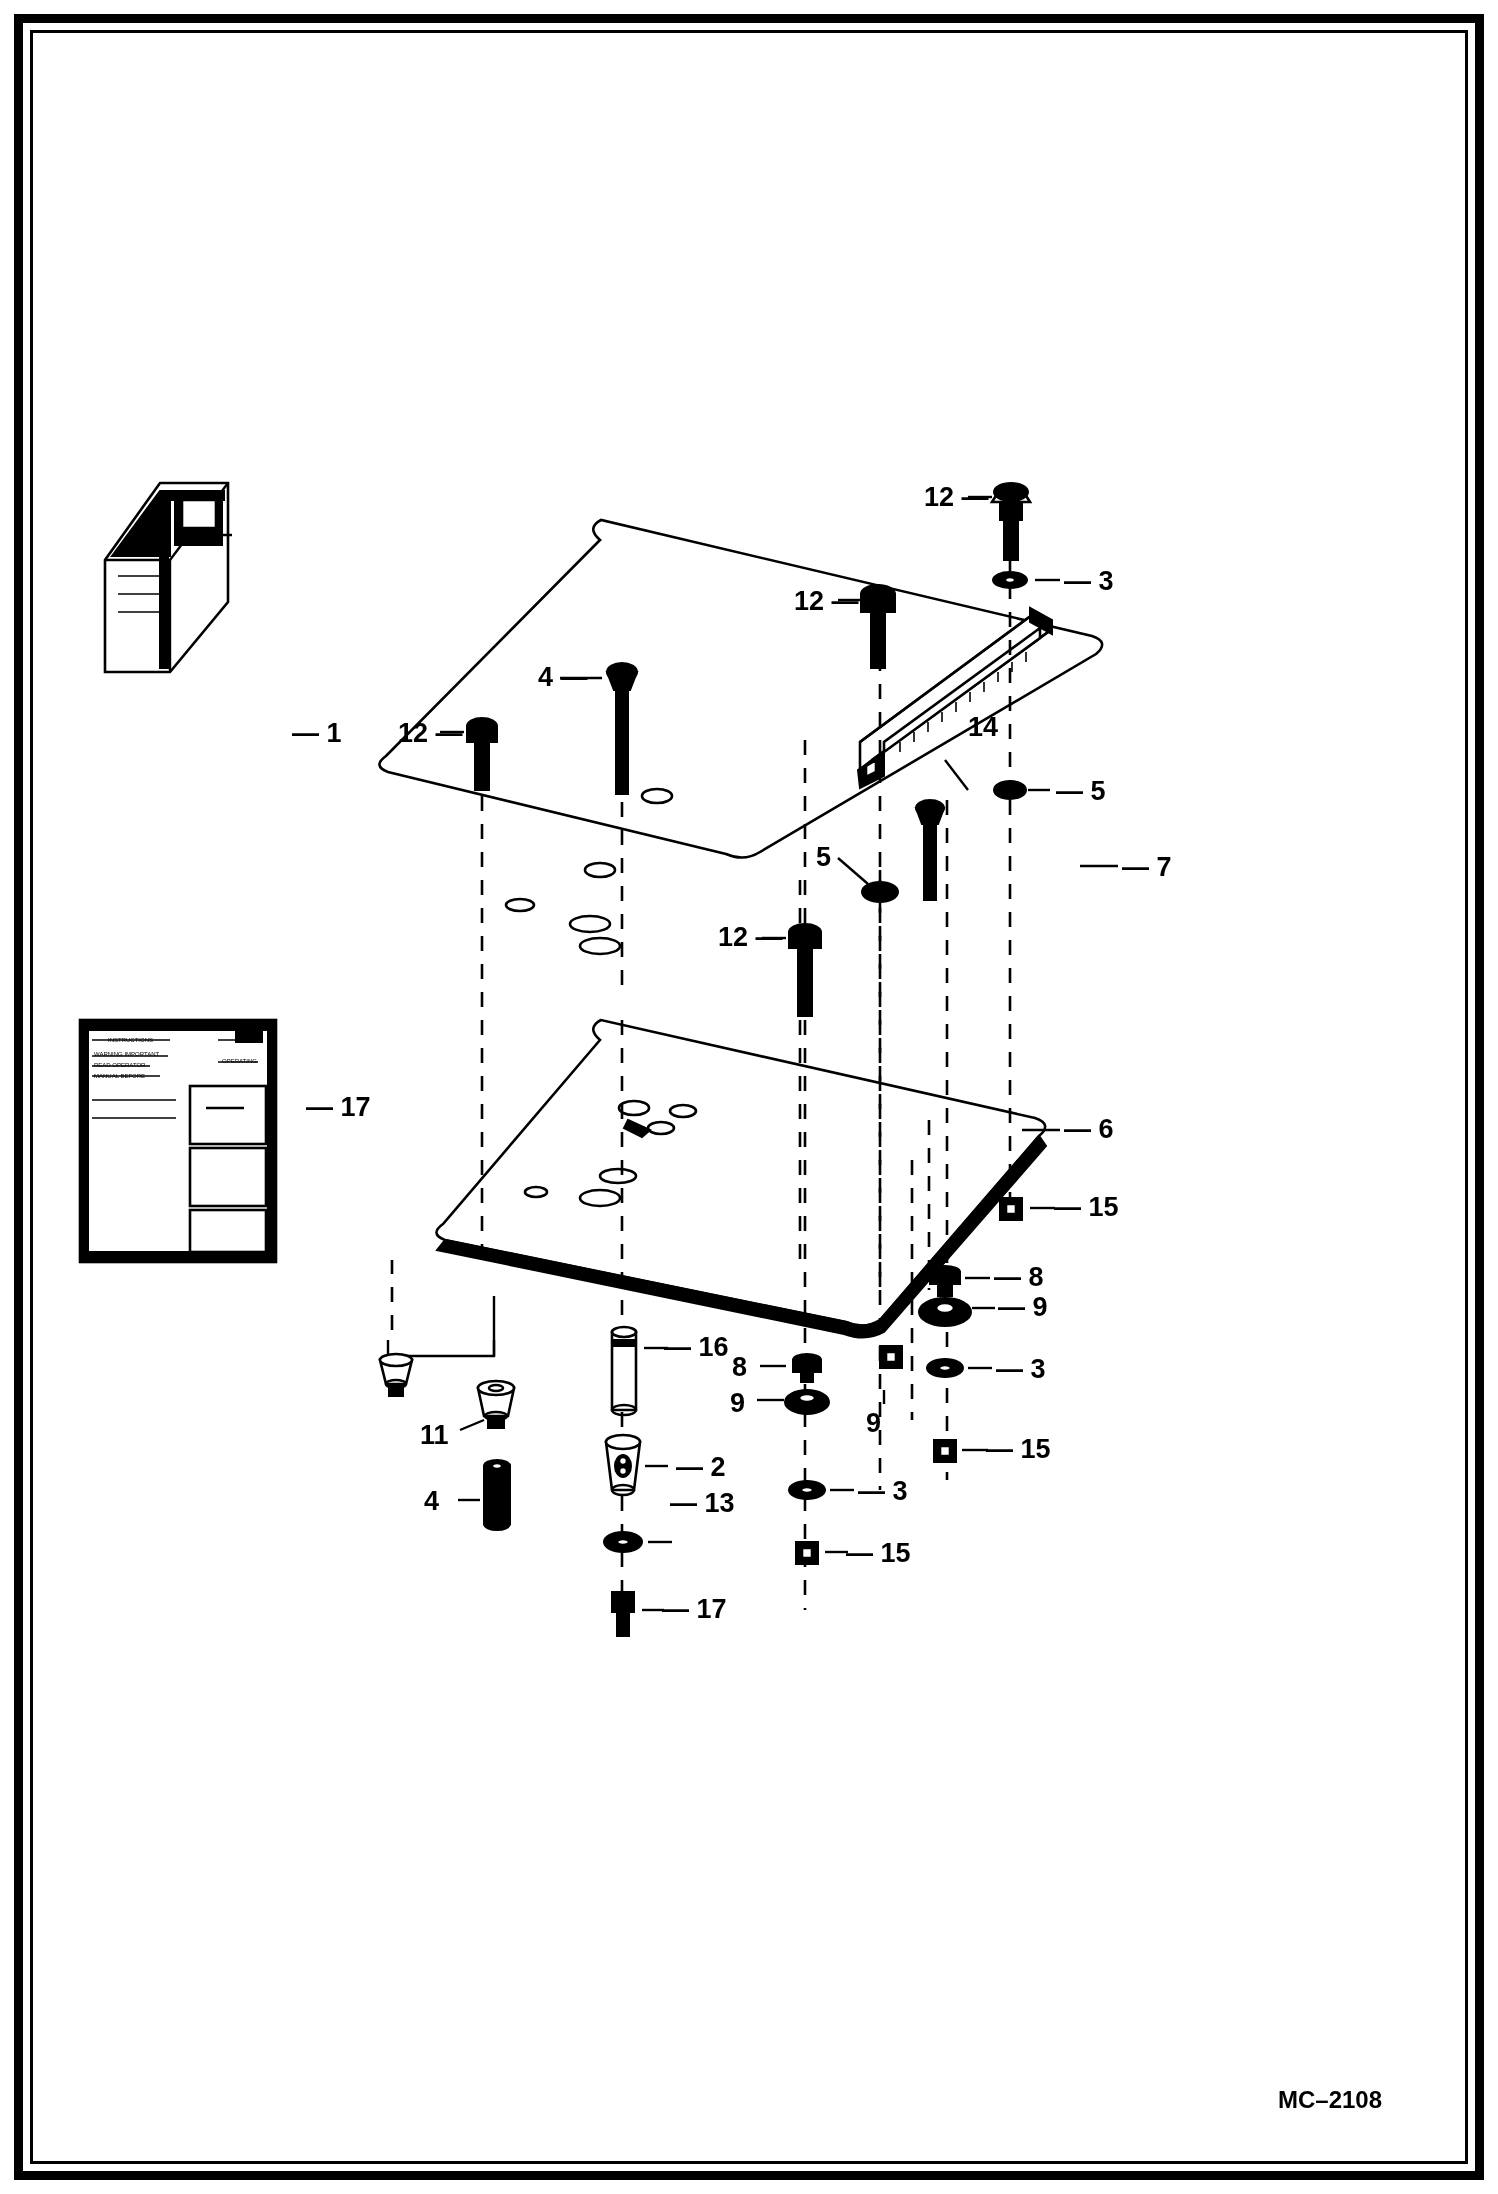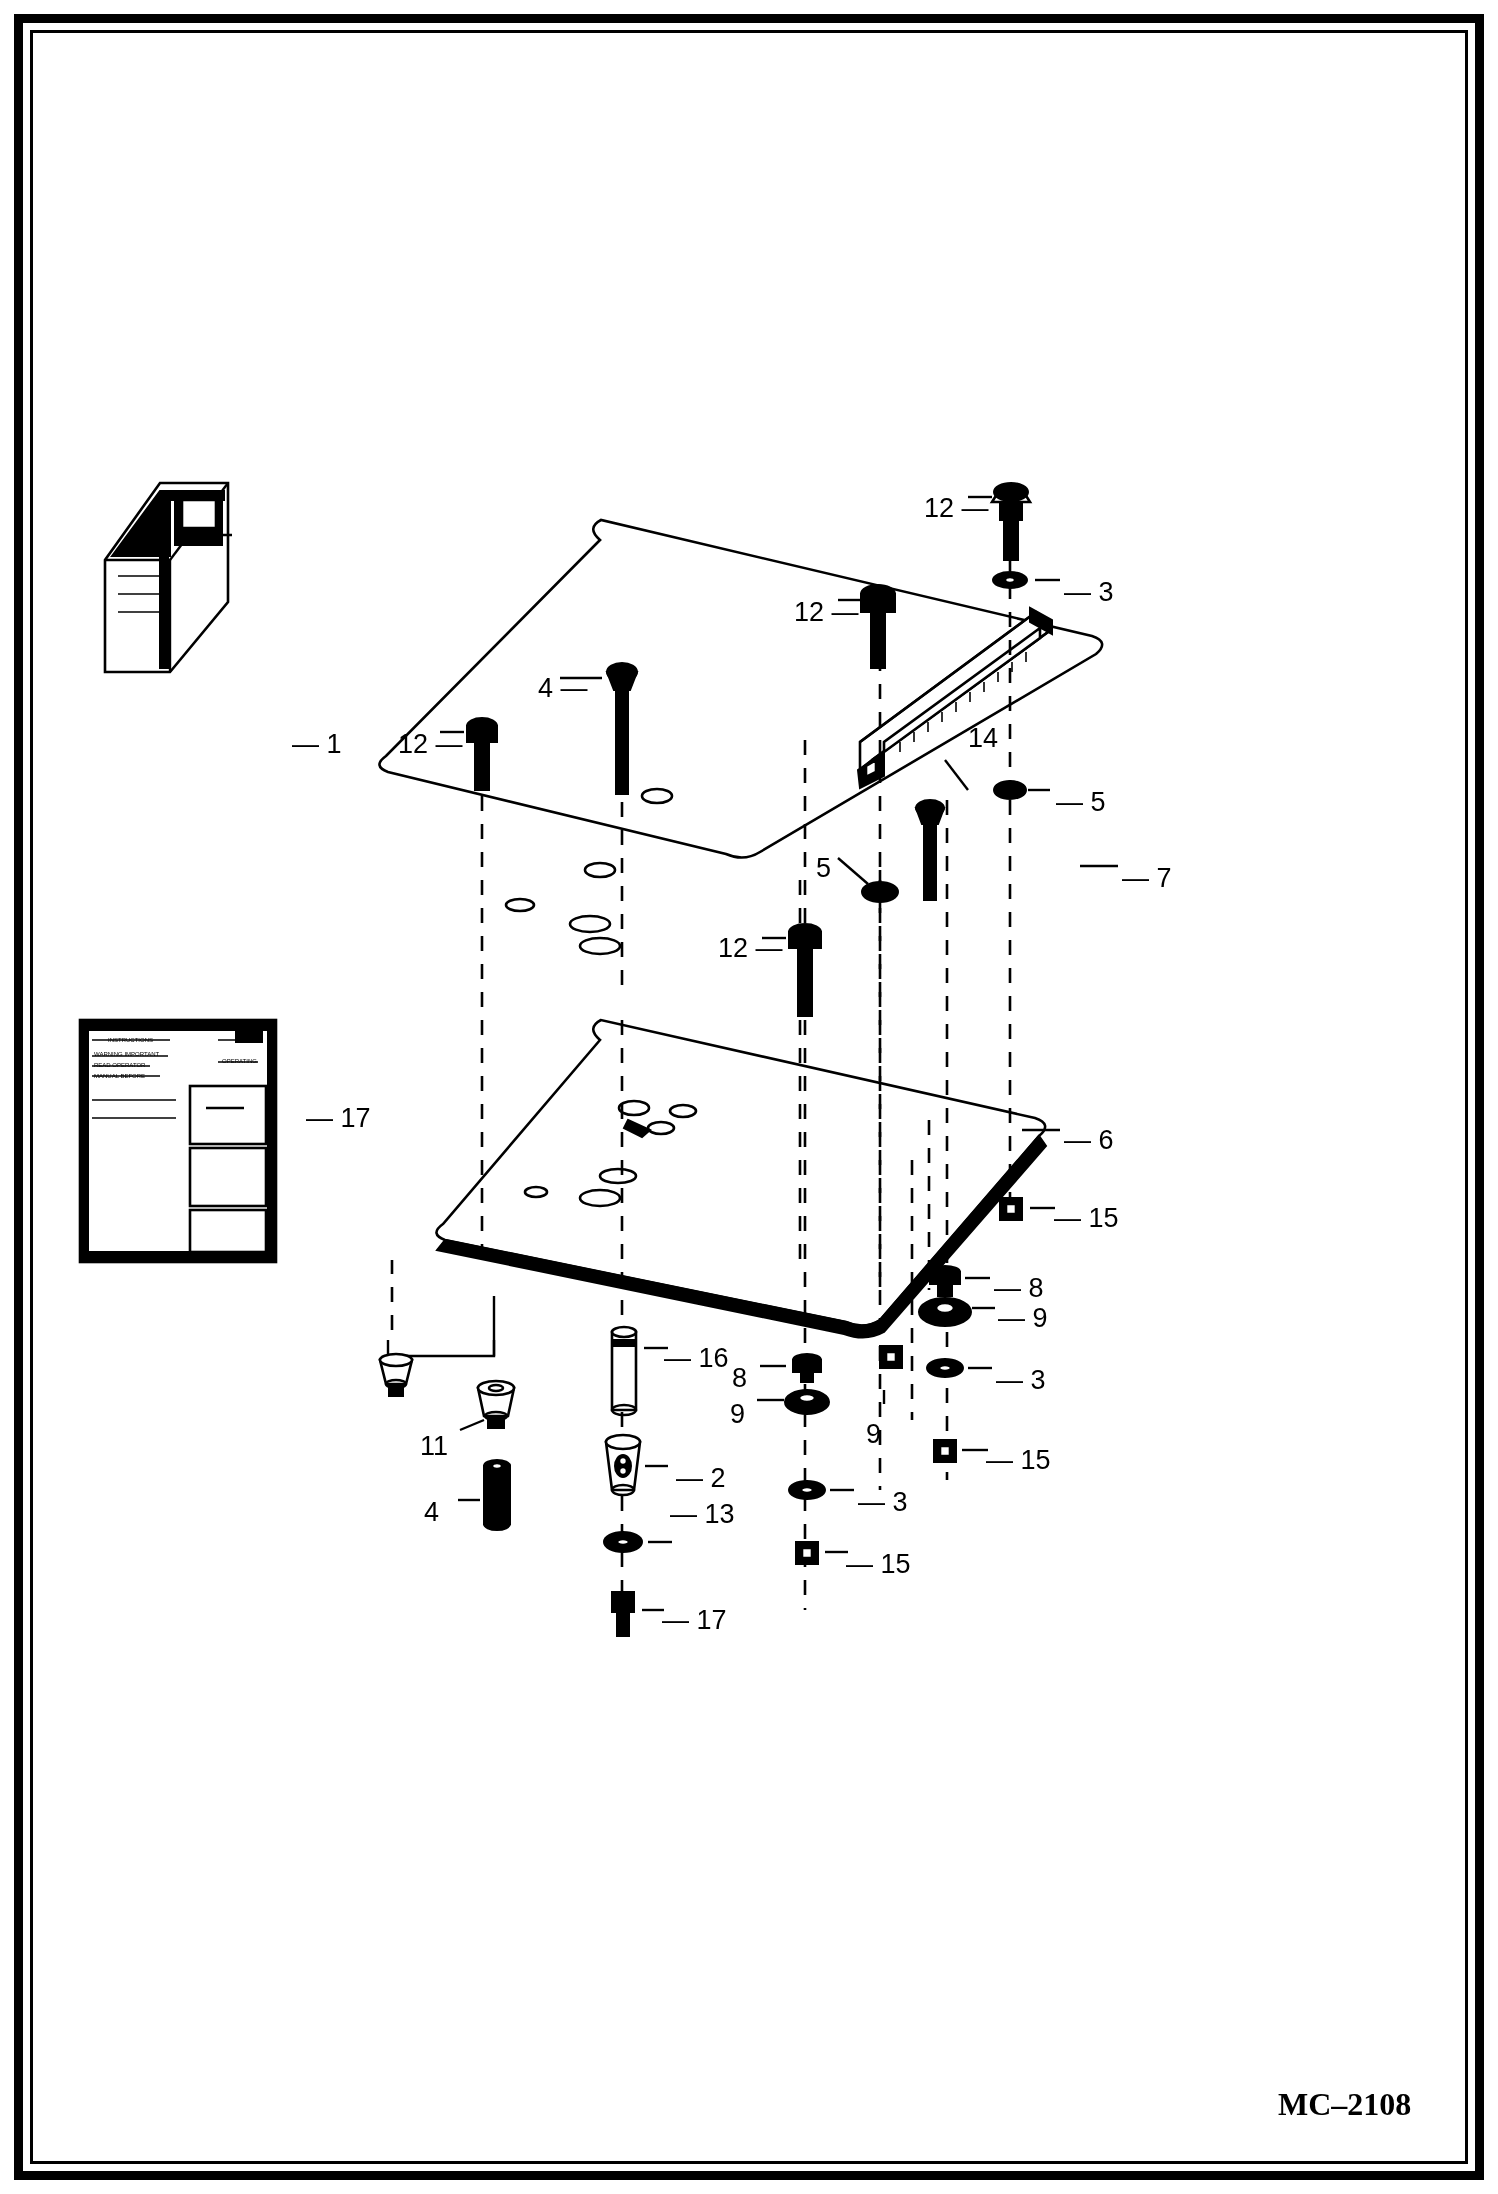--- a/index.html
+++ b/index.html
@@ -5,22 +5,22 @@
   html,body{margin:0;padding:0;background:#fff;}
   body{font-family:"Liberation Sans",sans-serif;}
   #page{position:relative;width:1498px;height:2194px;background:#fff;overflow:hidden;}
 
   
   #frame-outer{position:absolute;left:14px;top:14px;width:1470px;height:2166px;border:9px solid #000;box-sizing:border-box;}
   #frame-inner{position:absolute;left:30px;top:30px;width:1438px;height:2134px;border:3px solid #000;box-sizing:border-box;}
 
   #canvas{position:absolute;left:0;top:0;width:1498px;height:2194px;}
 
-  .label{position:absolute;font-family:"Liberation Sans",sans-serif;font-size:27px;font-weight:normal;color:#000;letter-spacing:0px;white-space:nowrap;margin-top:11px;}
-  .code{position:absolute;font-family:Liberation Serif, serif;font-size:32px;font-weight:bold;color:#000;white-space:nowrap;}
+  .label{position:absolute;font-family:"Liberation Sans",sans-serif;font-size:27px;font-weight:bold;color:#000;letter-spacing:0px;white-space:nowrap;}
+  .code{position:absolute;font-family:Liberation Sans, sans-serif;font-size:24px;font-weight:bold;color:#000;white-space:nowrap;}
   .tinytext{position:absolute;font-family:"Liberation Sans",sans-serif;font-size:6px;color:#000;white-space:nowrap;}
 </style>
 </head>
 <body>
 
 <div id="page">
 
   <div id="frame-outer"></div>
   <div id="frame-inner"></div>
 

